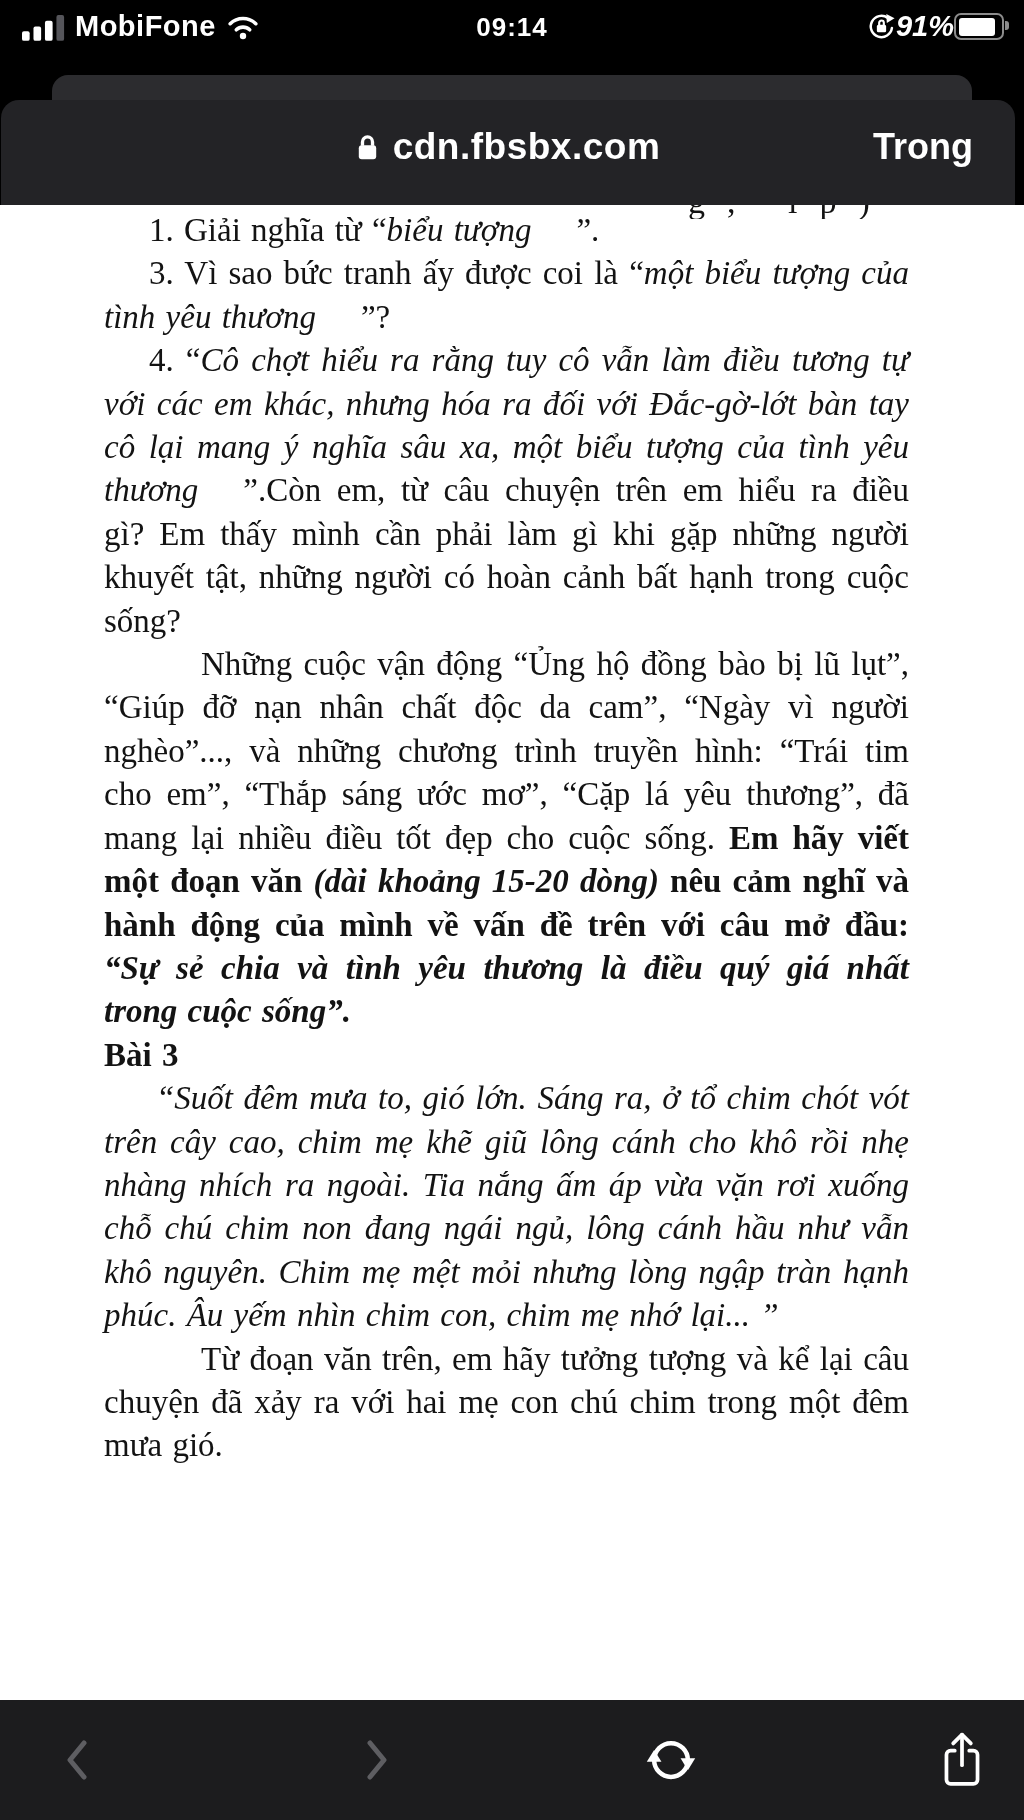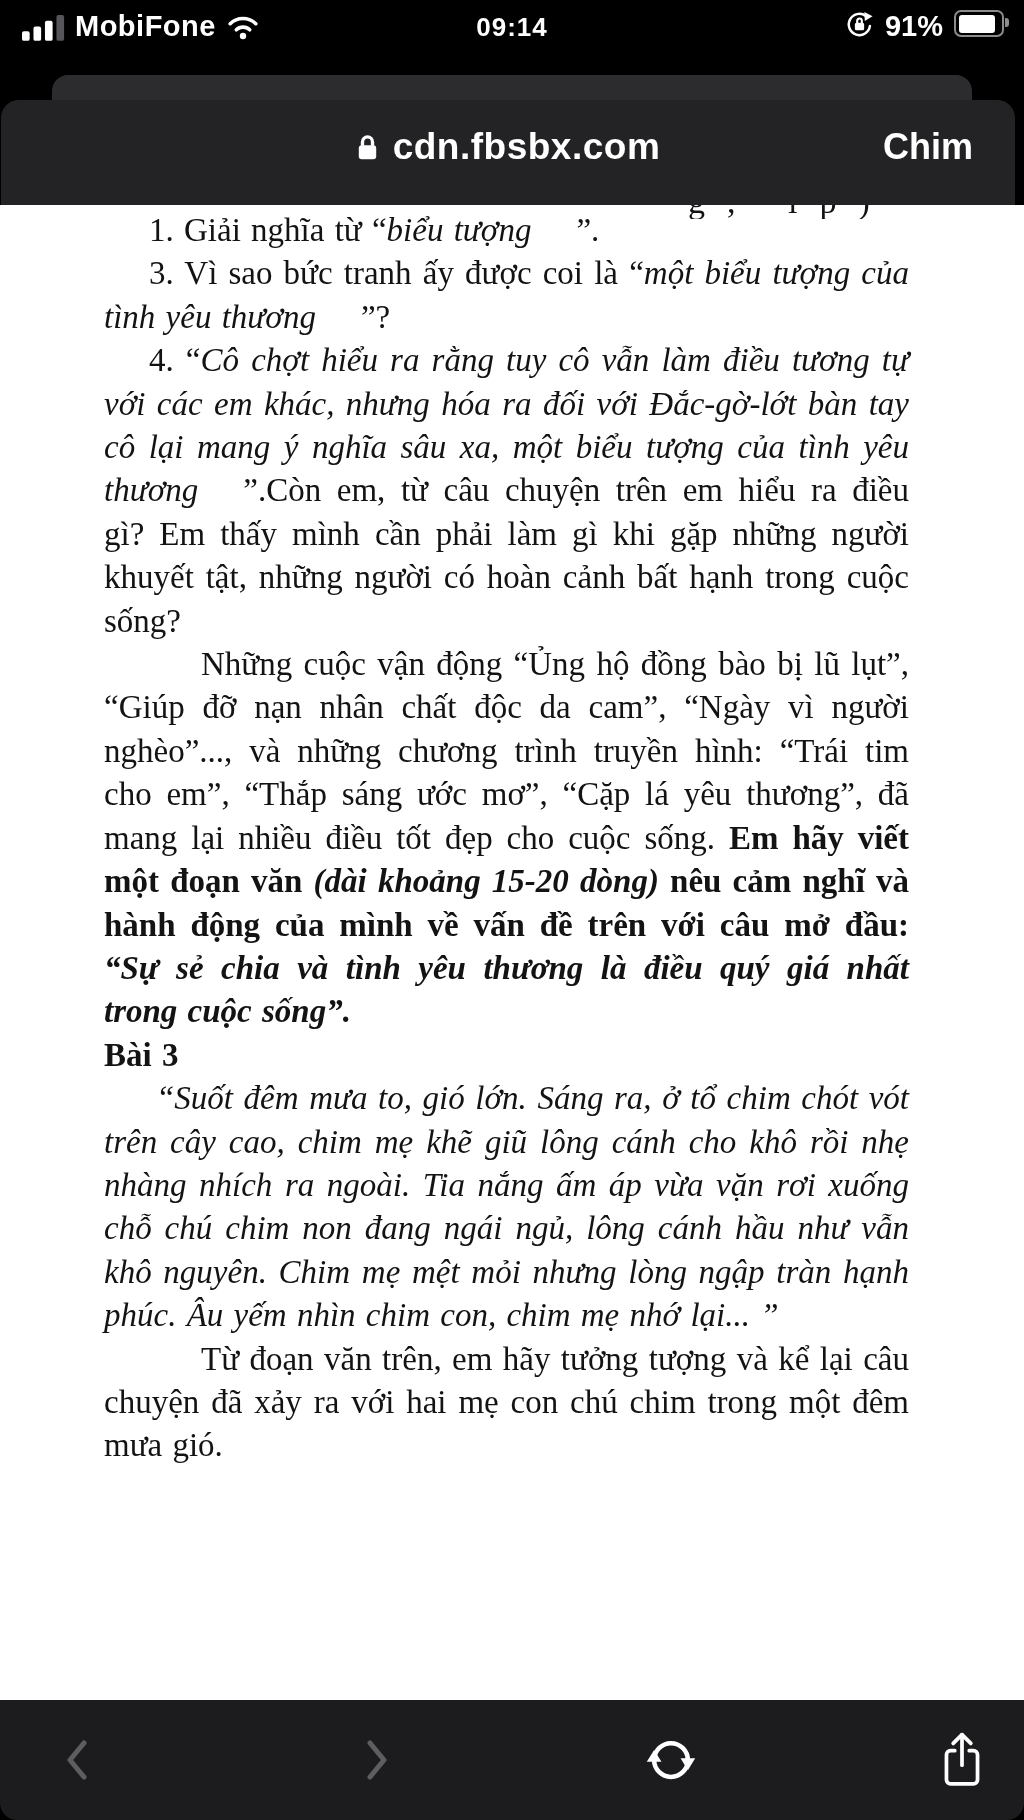--- a/index.html
+++ b/index.html
@@ -1,24 +1,24 @@
 <!DOCTYPE html>
 <html><head>
 <meta charset="utf-8">
 <style>
   html,body{margin:0;padding:0;background:#000;}
   .screen{position:relative;width:1024px;height:1820px;background:#000;overflow:hidden;
-          font-family:"Liberation Sans",sans-serif;border-radius:17px;}
+          font-family:"Liberation Sans",sans-serif;}
 
   
   .status-bar{position:absolute;top:0;left:0;right:0;height:62px;color:#fff;}
   .sb-left{position:absolute;left:22px;top:10px;display:flex;align-items:center;gap:9px;}
   .sb-carrier{font-size:29px;font-weight:600;letter-spacing:.5px;}
   .sb-time{position:absolute;left:0;right:0;top:12px;text-align:center;font-size:26px;font-weight:700;letter-spacing:1px;}
-  .sb-right{position:absolute;right:20px;top:10px;display:flex;gap:11px;}
+  .sb-right{position:absolute;right:20px;top:10px;display:flex;align-items:center;gap:0;font-style:italic;}
   .sb-batt-pct{font-size:29px;font-weight:600;}
   .battery{position:relative;width:46px;height:23px;border:2.5px solid rgba(255,255,255,.55);border-radius:7px;}
   .battery .fill{position:absolute;left:2.5px;top:2.5px;bottom:2.5px;width:91%;max-width:36px;background:#fff;border-radius:3px;}
   .battery .tip{position:absolute;right:-7px;top:6px;width:4px;height:9px;background:rgba(255,255,255,.55);border-radius:0 3px 3px 0;}
 
   
   .sheet-back{position:absolute;top:75px;left:52px;right:52px;height:60px;background:#2c2c2f;border-radius:16px 16px 0 0;}
   .browser-header{position:absolute;top:100px;left:1px;right:9px;height:105px;background:#232326;border-radius:18px 18px 0 0;}
   .url-row{position:absolute;left:0;right:0;top:12px;height:70px;display:flex;align-items:center;justify-content:center;gap:14px;}
   .url-text{color:#fff;font-size:37px;font-weight:700;letter-spacing:.5px;}
@@ -84,21 +84,21 @@
   <div class="sheet-back"></div>
 
   <div class="browser-header">
     <div class="url-row">
       <svg width="23" height="29" viewBox="0 0 20 26">
         <path d="M5.5 11.5 V8 a4.5 4.5 0 0 1 9 0 v3.5" stroke="#fff" stroke-width="3" fill="none"></path>
         <rect x="2.2" y="11" width="15.6" height="12.5" rx="2.6" fill="#fff"></rect>
       </svg>
       <span class="url-text">cdn.fbsbx.com</span>
     </div>
-    <button class="done-btn">Chim</button>
+    <button class="done-btn">Trong</button>
   </div>
 
   <div class="doc">
     <div class="partial-line">
       <span>g, ip)</span>
     </div>
     <div class="doc-inner">
       <p><span class="seg-r">1. Giải nghĩa từ “</span><span class="seg-i">biểu tượng</span><span class="seg-r">”.</span></p>
       <p><span class="seg-r">3. Vì sao bức tranh ấy được coi là “</span><span class="seg-i">một biểu tượng của tình yêu thương</span><span class="seg-r">”?</span></p>
       <p><span class="seg-r">4. “</span><span class="seg-i">Cô chợt hiểu ra rằng tuy cô vẫn làm điều tương tự với các em khác, nhưng hóa ra đối với Đắc-gờ-lớt bàn tay cô lại mang ý nghĩa sâu xa, một biểu tượng của tình yêu thương</span><span class="seg-r">”.Còn em, từ câu chuyện trên em hiểu ra điều gì? Em thấy mình cần phải làm gì khi gặp những người khuyết tật, những người có hoàn cảnh bất hạnh trong cuộc sống?</span></p>

